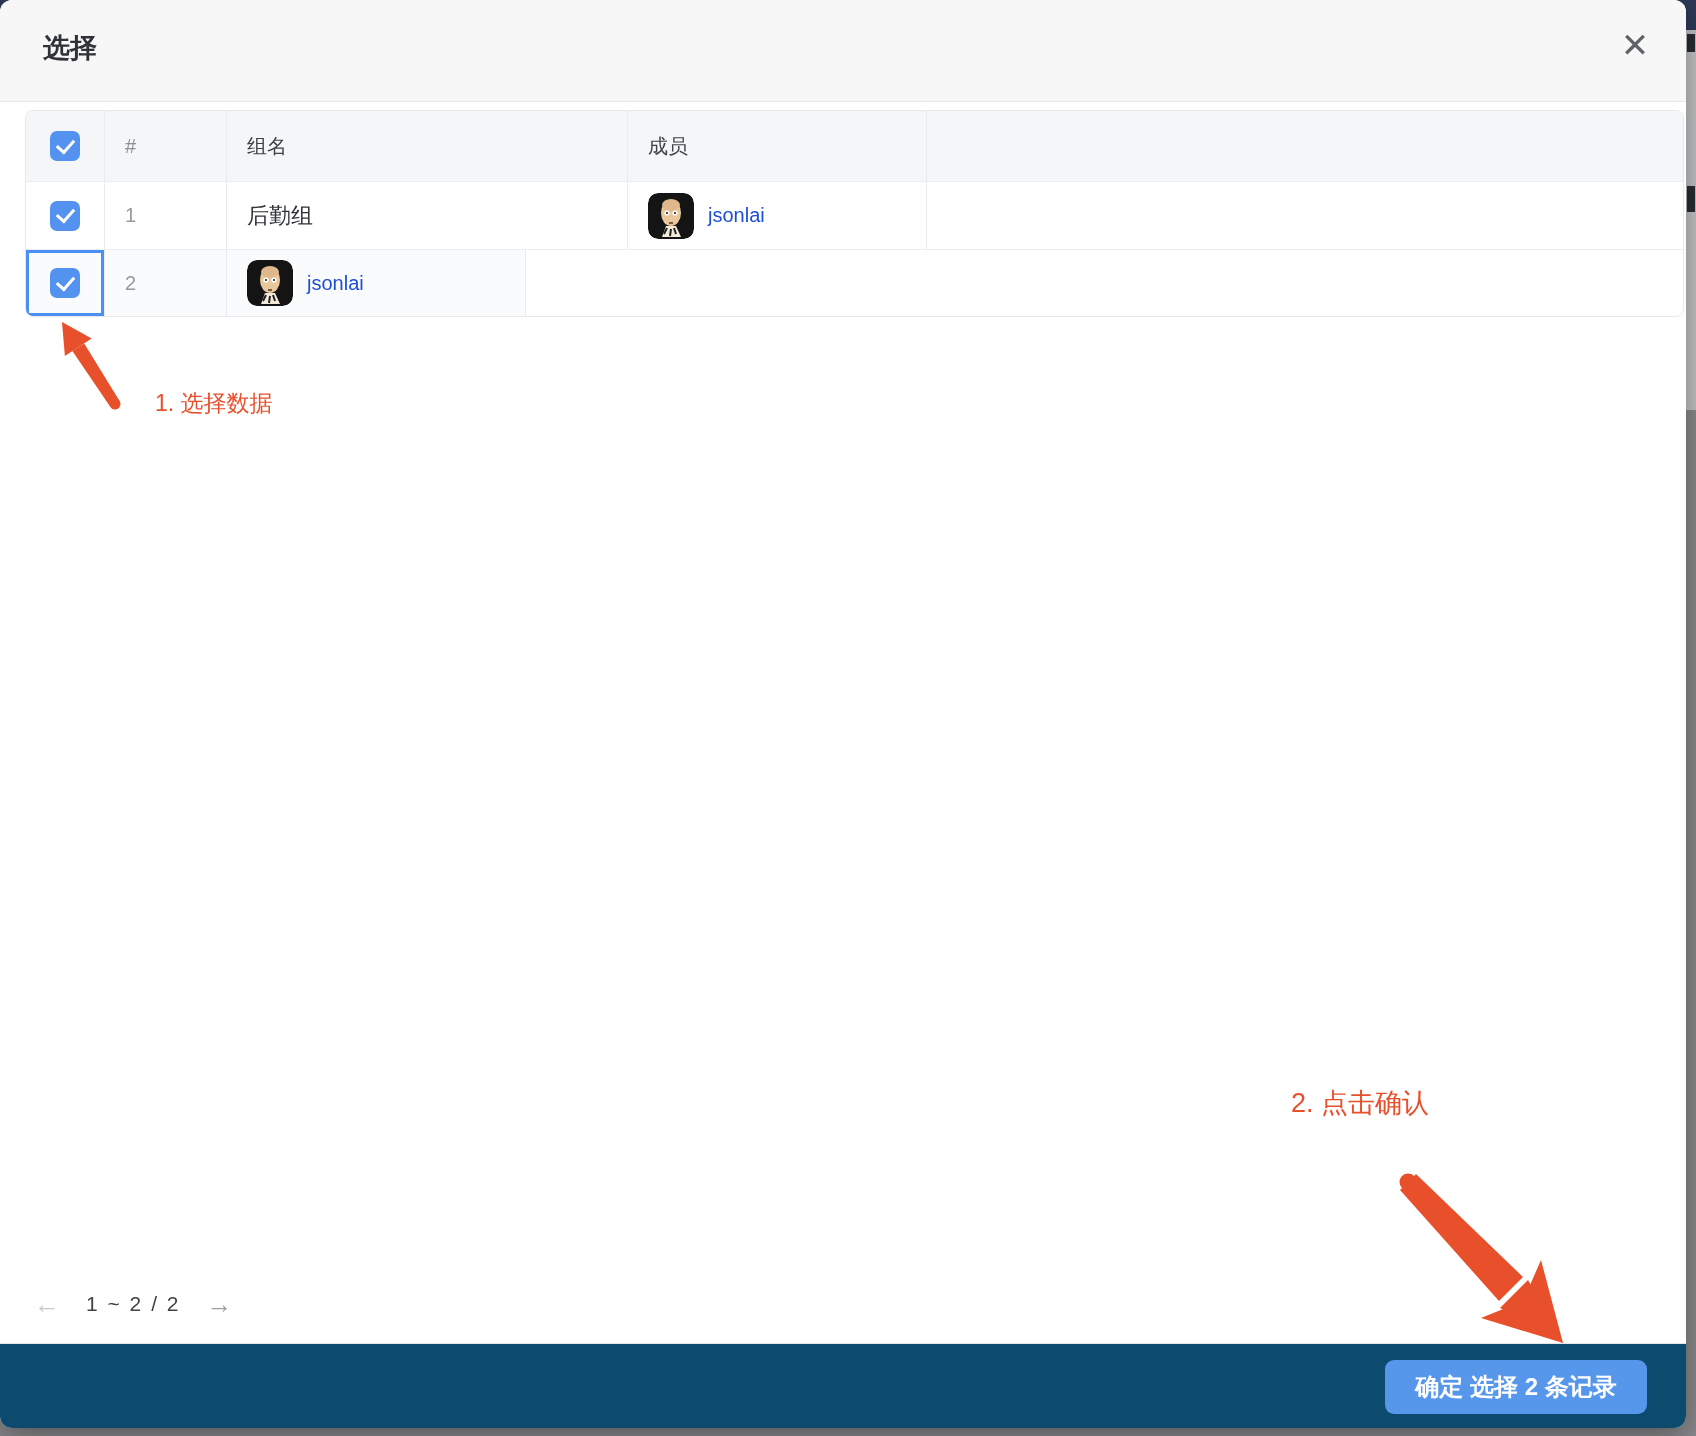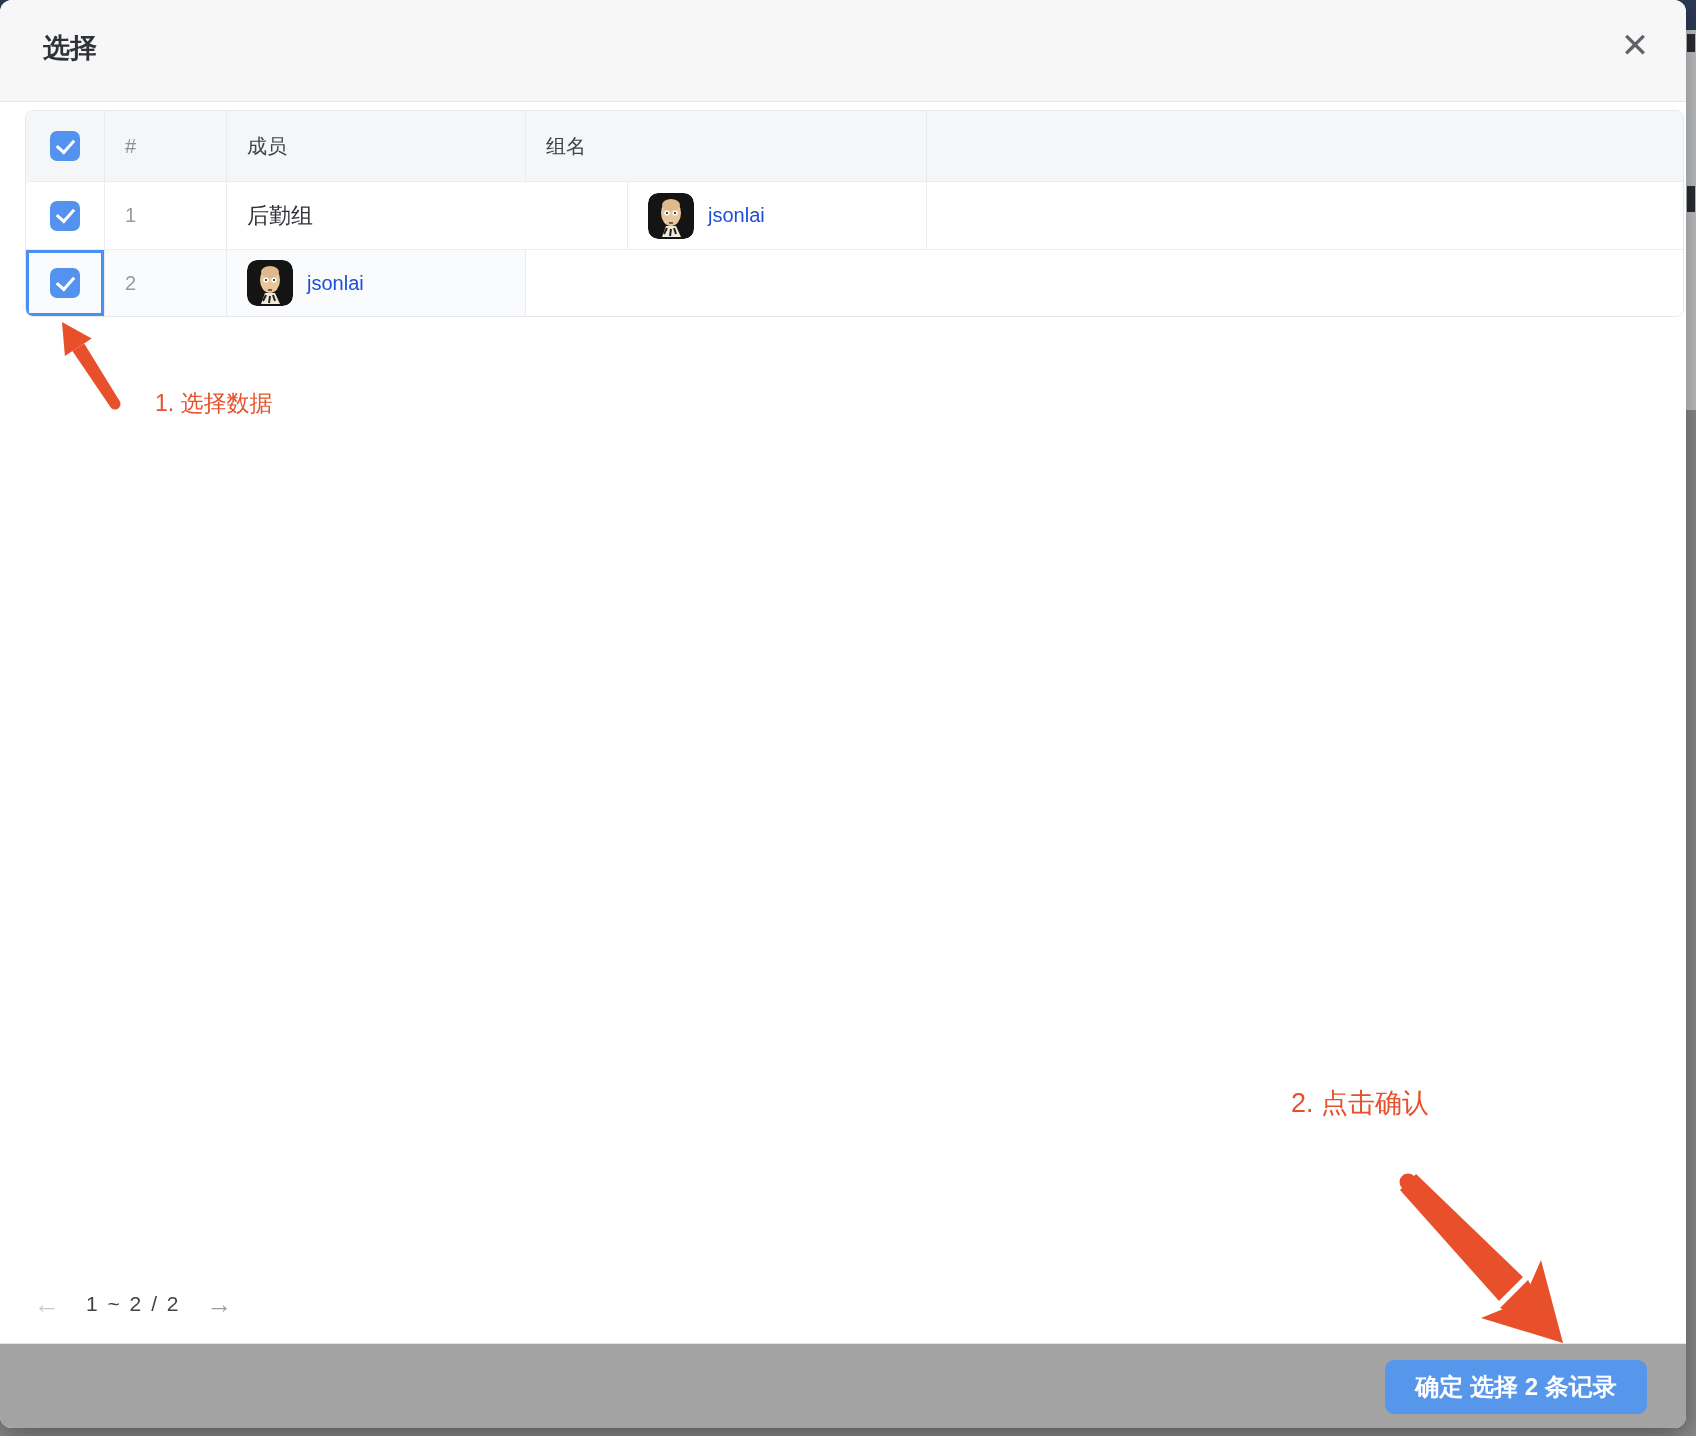--- a/index.html
+++ b/index.html
@@ -52,21 +52,21 @@
   #annot2{left:1291px;top:1085px;font-size:27px;}
   .annot-svg{position:absolute;pointer-events:none;}
 
   
   .pagination{position:absolute;left:34px;top:1286px;height:36px;display:flex;align-items:center;}
   .pg-prev{color:#c8cacd;font-size:26px;border:none;background:transparent;padding:0;cursor:default;}
   .pg-range{color:#3f4247;font-size:21px;margin:0 26px;letter-spacing:2px;}
   .pg-next{color:#9da0a4;font-size:26px;border:none;background:transparent;padding:0;cursor:pointer;}
 
   
-  .modal-footer{position:absolute;left:0;top:1343px;width:100%;height:85px;background:#a3a3a3;
+  .modal-footer{position:absolute;left:0;top:1343px;width:100%;height:85px;background:#0c4a6e;
                 border-top:1px solid #e5e5e7;}
   .confirm-btn{position:absolute;left:1385px;top:16px;width:262px;height:54px;background:#5697ec;
                color:#ffffff;font-size:24px;font-weight:600;border:none;border-radius:9px;cursor:pointer;}
 </style>
 </head>
 <body>
 
 <div id="stage">
 
   <div class="backdrop-navy"></div>
@@ -81,22 +81,22 @@
       <div class="modal-title">选择</div>
       <button class="close-btn">✕</button>
     </div>
 
     <div class="table">
       <div class="t-row t-head">
         <div class="cell col-check">
           <span class="checkbox"></span>
         </div>
         <div class="cell col-idx">#</div>
+        <div class="cell col-group">组名</div>
         <div class="cell col-member">成员</div>
-        <div class="cell col-group">组名</div>
         <div class="cell col-fill"></div>
       </div>
 
       <div class="t-row t-body1">
         <div class="cell col-check">
           <span class="checkbox"></span>
         </div>
         <div class="cell col-idx">
           <span class="idx-val">1</span>
         </div>

